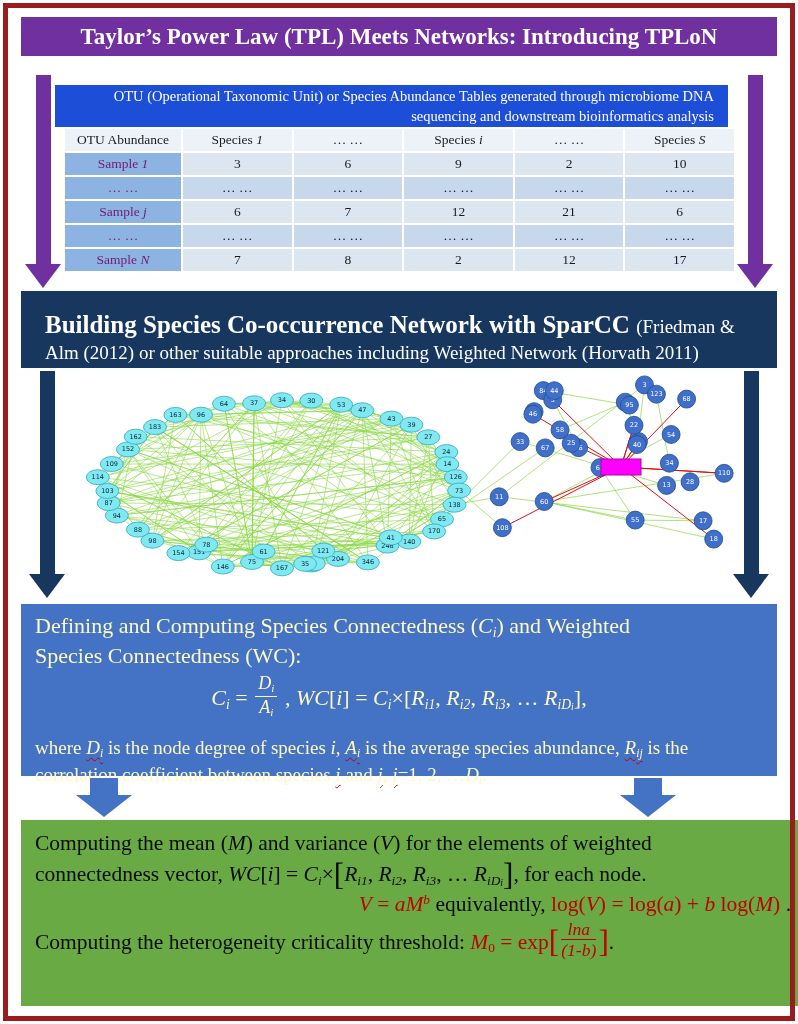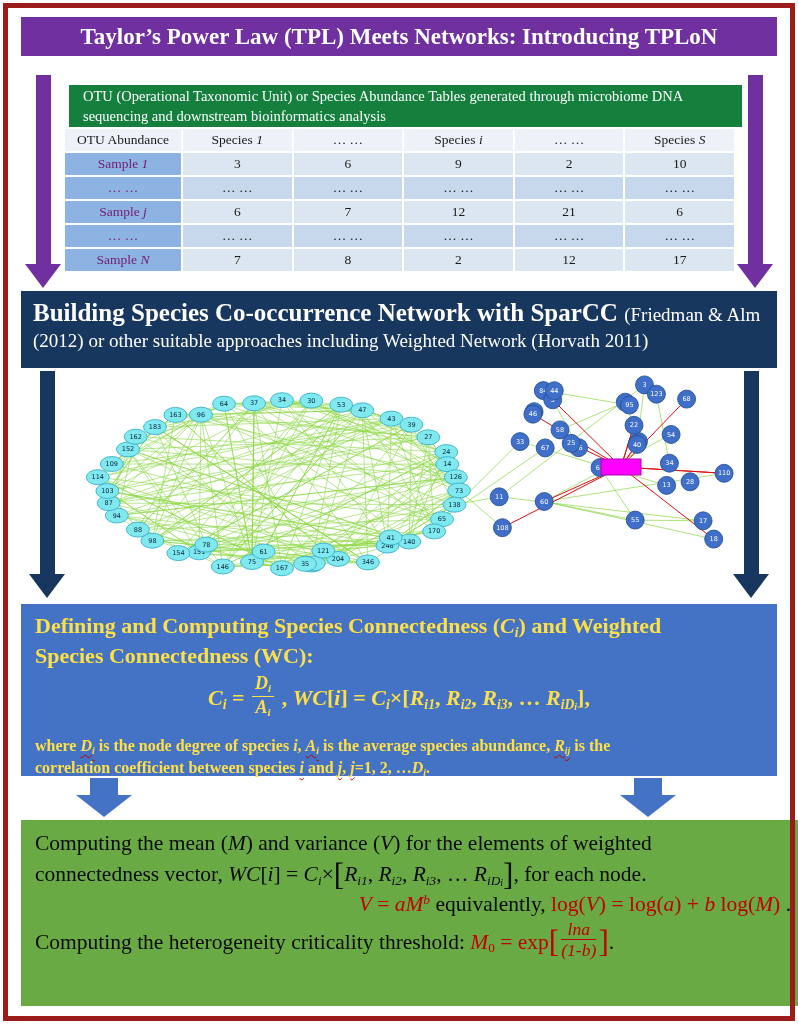--- a/index.html
+++ b/index.html
@@ -5,47 +5,47 @@
 <style>
   html,body{margin:0;padding:0;width:798px;height:1024px;background:#fff;overflow:hidden;}
   body{font-family:"Liberation Serif",serif;position:relative;}
   .page{position:absolute;inset:0;}
   .frame{position:absolute;inset:3px;border:5px solid var(--border,#9c1c1c);pointer-events:none;z-index:10;}
 
   .title-banner{position:absolute;left:21px;top:17px;width:756px;height:39px;background:var(--purple,#7030A0);
     color:#fff;display:flex;align-items:center;justify-content:center;font-weight:bold;font-size:23px;}
 
   
-  .otu-banner{position:absolute;left:69px;top:85px;width:673px;height:42px;background:#15803d;color:#fff;
-    display:flex;align-items:center;justify-content:center;text-align:left;font-size:14.5px;line-height:1.4;
+  .otu-banner{position:absolute;left:55px;top:85px;width:673px;height:42px;background:#1d4ed8;color:#fff;
+    display:flex;align-items:center;justify-content:center;text-align:right;font-size:14.5px;line-height:1.4;
     padding:0 14px;box-sizing:border-box;}
   table.otu{position:absolute;left:63px;top:127px;width:673px;border-collapse:collapse;table-layout:fixed;
     font-size:13.5px;color:#1a1a1a;font-family:Liberation Serif, serif;}
   table.otu th,table.otu td{border:2px solid #fff;height:22px;text-align:center;font-weight:normal;padding:0 2px;overflow:hidden;}
   table.otu thead th{background:#edf2f9;}
   table.otu tbody th{background:#8db3e2;color:#701a75;text-align:center;}
   table.otu tbody tr.light td{background:#dce6f1;}
   table.otu tbody tr.mid td{background:#c7d7ec;}
 
   
   .sparcc{position:absolute;left:21px;top:291px;width:756px;height:77px;background:var(--navy,#17375E);color:#fff;
     box-sizing:border-box;padding:7px 12px 0;line-height:1.22;}
-  .sparcc p{margin:0;}
+  .sparcc p{margin:12px;}
   .sparcc .lg{font-size:25px;font-weight:bold;}
   .sparcc .md{font-size:19px;}
 
   .network{position:absolute;left:85px;top:372px;width:655px;height:228px;margin:0;}
   .network svg{width:100%;height:100%;display:block;}
   .network svg text{font-family:"DejaVu Sans",sans-serif;}
 
   .blue-banner{position:absolute;left:21px;top:604px;width:756px;height:172px;background:var(--blue,#4472C4);
-    color:#fde047;box-sizing:border-box;padding:8px 14px 12px;font-size:22px;line-height:1.3;font-weight:bold;}
+    color:#fef9c3;box-sizing:border-box;padding:8px 14px 12px;font-size:22px;line-height:1.3;}
   .blue-banner p{margin:0;}
   .blue-banner .formula{text-align:center;margin:4px 0 16px;line-height:1.15;}
-  .blue-banner .note{font-size:16px;line-height:1.35;}
+  .blue-banner .note{font-size:19px;line-height:1.35;}
 
   .green-banner{position:absolute;left:21px;top:820px;width:784px;height:186px;background:var(--green,#6aaa45);
     color:#0a0a0a;box-sizing:border-box;padding:9px 14px 0;font-size:21.5px;line-height:1.38;}
   .green-banner p{margin:0;}
   .center{text-align:right;}
 
   
   .it{font-style:italic;}
   .sub{font-size:0.62em;vertical-align:-0.28em;}
   .subsub{font-size:0.45em;vertical-align:-0.5em;}

